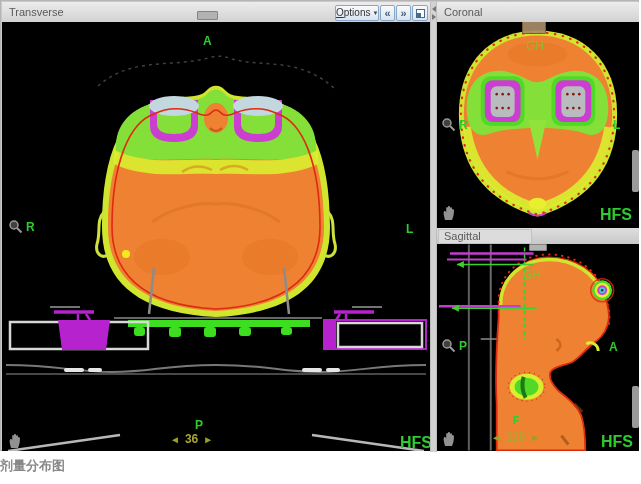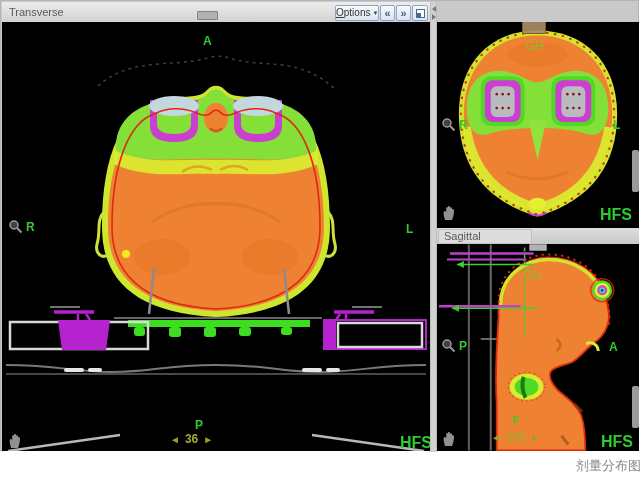--- a/index.html
+++ b/index.html
@@ -27,22 +27,22 @@
   .winbtn{left:410px;top:3px;width:16px;height:16px;padding:2px 0 0 0;}
   .slider-handle{position:absolute;background:#b2b2b2;border:1px solid #848484;
        border-radius:1px;box-sizing:border-box;z-index:6;cursor:pointer;}
   .scrollbar{position:absolute;width:7px;background:#9a9a9a;border-radius:2px;z-index:5;cursor:pointer;}
   .icon-overlay{position:absolute;z-index:4;}
   .splitter{position:absolute;left:429px;top:1px;width:7px;height:450px;background:#d2d2d2;
             border-left:1px solid #bdbdbd;border-right:1px solid #bdbdbd;box-sizing:border-box;cursor:col-resize;}
   .splitter .tri{position:absolute;width:0;height:0;left:1px;}
   .tri-left{top:4px;border-top:3px solid transparent;border-bottom:3px solid transparent;border-right:4px solid #777;}
   .tri-right{top:12px;border-top:3px solid transparent;border-bottom:3px solid transparent;border-left:4px solid #777;}
-  .caption{position:absolute;left:0;top:457px;width:100%;text-align:right;
-           color:#888;font-size:13px;}
+  .caption{position:absolute;left:0;top:457px;width:100%;text-align:left;
+           color:#888;font-size:13px;font-weight:bold;}
 </style>
 </head>
 <body>
 
 <div class="page">
   <div class="viewer">
 
     <div class="panel-header" style="left:1px;top:1px;width:428px;height:20px;">
       <span class="panel-title">Transverse</span>
       <div class="btn options-btn"><span style="text-decoration:underline;">O</span><span>ptions</span><span class="arrow">▼</span></div>
@@ -141,20 +141,23 @@
           <path d="M4,16 C3,12 2,9 3,7.5 C4,6.5 5,7.5 5.2,8.5 L5.2,4 C5.2,2.8 7,2.8 7,4 L7,2.8 C7,1.6 9,1.6 9,2.8 L9,4 C9,3 11,3 11,4.2 L11,5.5 C11,4.5 13,5 13,6.5 C13,10 12.3,13 11,16 Z" fill="#aaaaaa" opacity="0.85"></path>
         </svg>
       <span class="hfs" style="left:398px;top:412px;">HFS</span>
     </div>
 
     <div class="splitter">
       <span class="tri tri-left"></span>
       <span class="tri tri-right"></span>
     </div>
 
+    <div class="panel-header" style="left:436px;top:1px;width:202px;height:20px;">
+      <span class="panel-title">Coronal</span>
+    </div>
     <div class="viewport" style="left:436px;top:21px;width:202px;height:206px;">
       <svg width="202" height="206" viewBox="0 0 203 206">
         <path d="M22,92 C22,38 56,8 101,8 C146,8 181,38 181,92 C181,140 158,178 101,195 C44,178 22,140 22,92 Z" fill="#cfe52e"></path>
         <path d="M27,92 C27,42 59,13 101,13 C143,13 176,42 176,92 C176,137 154,172 101,189 C48,172 27,137 27,92 Z" fill="#ee8132"></path>
         <path d="M30,105 C36,150 64,176 101,186 C138,176 166,150 172,105" stroke="#d9ee2f" stroke-width="8" fill="none" opacity="0.9"></path>
         <path d="M30,90 C28,58 48,46 68,49 C86,52 92,60 101,60 C110,60 116,52 134,49 C154,46 174,58 172,90 C171,108 162,116 150,112 C128,104 74,104 52,112 C40,116 31,108 30,90 Z" fill="#84df38"></path>
         <path d="M92,98 L101,138 L110,98 Z" fill="#92e23c"></path>
         <ellipse cx="101" cy="32" rx="30" ry="12" fill="#e0741f" opacity="0.4"></ellipse>
         <path d="M70,150 q30,14 62,0" stroke="#d8701f" stroke-width="3" fill="none" opacity="0.5"></path>
 

